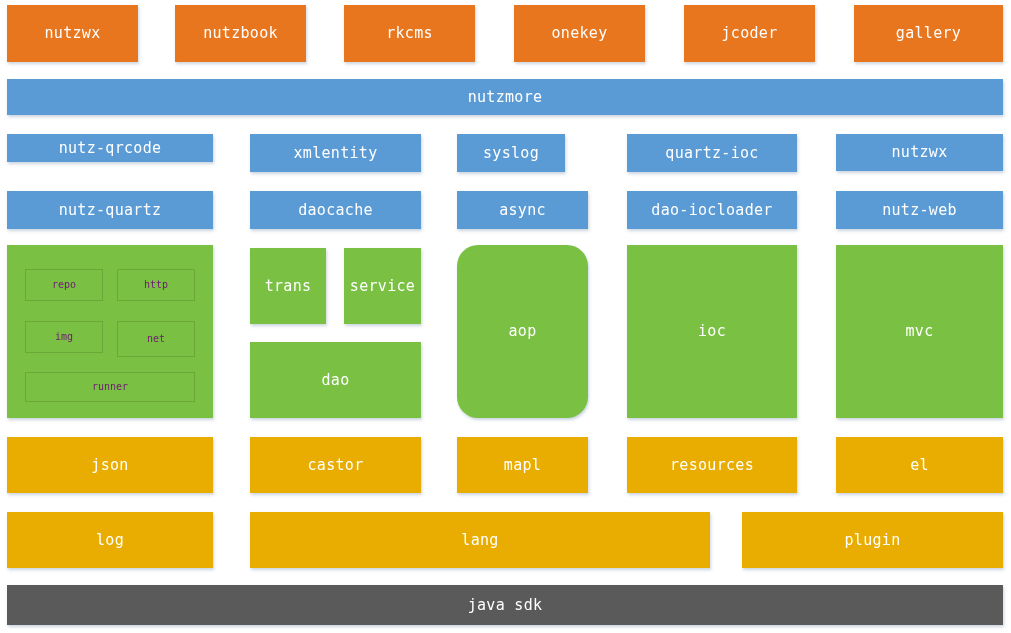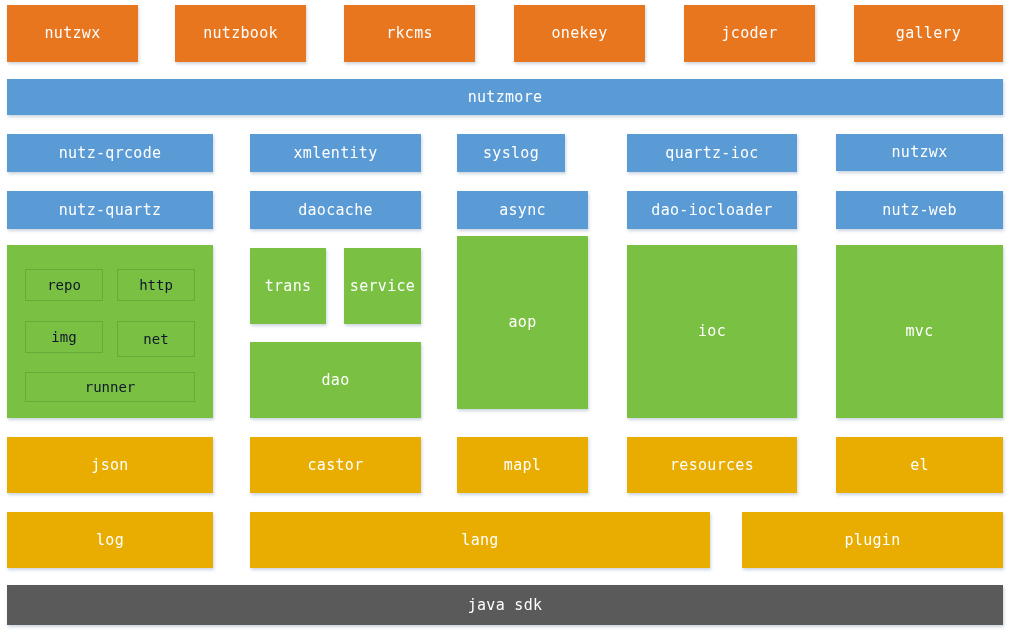--- a/index.html
+++ b/index.html
@@ -49,43 +49,43 @@
     box-shadow: 1px 2px 3px rgba(140,160,185,0.45);
   }
   .subbox {
     position: absolute;
     box-sizing: border-box;
     display: flex;
     align-items: center;
     justify-content: center;
     background: transparent;
     border: 1px solid #6aa83a;
-    color: #0f172a;
-    font-size: 14px;
+    color: #701a75;
+    font-size: 10px;
     line-height: 1;
     white-space: nowrap;
     user-select: none;
   }
   .wide-label { font-size: 15px; }
 </style>
 </head>
 <body>
 
 <div id="canvas">
 
   <div class="box orange" style="left:7px;  top:5px;  width:131px; height:57px;">nutzwx</div>
   <div class="box orange" style="left:175px;top:5px;  width:131px; height:57px;">nutzbook</div>
   <div class="box orange" style="left:344px;top:5px;  width:131px; height:57px;">rkcms</div>
   <div class="box orange" style="left:514px;top:5px;  width:131px; height:57px;">onekey</div>
   <div class="box orange" style="left:684px;top:5px;  width:131px; height:57px;">jcoder</div>
   <div class="box orange" style="left:854px;top:5px;  width:149px; height:57px;">gallery</div>
 
   <div class="box blue wide-label" style="left:7px; top:79px; width:996px; height:36px;">nutzmore</div>
 
-  <div class="box blue" style="left:7px;  top:134px; width:206px; height:38px;">nutz-qrcode</div>
+  <div class="box blue" style="left:7px;  top:134px; width:206px; height:28px;">nutz-qrcode</div>
   <div class="box blue" style="left:250px;top:134px; width:171px; height:38px;">xmlentity</div>
   <div class="box blue" style="left:457px;top:134px; width:108px; height:38px;">syslog</div>
   <div class="box blue" style="left:627px;top:134px; width:170px; height:38px;">quartz-ioc</div>
   <div class="box blue" style="left:836px;top:134px; width:167px; height:37px;">nutzwx</div>
 
   <div class="box blue" style="left:7px;  top:191px; width:206px; height:38px;">nutz-quartz</div>
   <div class="box blue" style="left:250px;top:191px; width:171px; height:38px;">daocache</div>
   <div class="box blue" style="left:457px;top:191px; width:131px; height:38px;">async</div>
   <div class="box blue" style="left:627px;top:191px; width:170px; height:38px;">dao-iocloader</div>
   <div class="box blue" style="left:836px;top:191px; width:167px; height:38px;">nutz-web</div>
@@ -95,21 +95,21 @@
     <div class="subbox" style="left:110px; top:24px;  width:78px; height:32px;">http</div>
     <div class="subbox" style="left:18px;  top:76px;  width:78px; height:32px;">img</div>
     <div class="subbox" style="left:110px; top:76px;  width:78px; height:36px;">net</div>
     <div class="subbox" style="left:18px;  top:127px; width:170px; height:30px;">runner</div>
   </div>
 
   <div class="box green" style="left:250px;top:248px; width:76px;  height:76px;">trans</div>
   <div class="box green" style="left:344px;top:248px; width:77px;  height:76px;">service</div>
   <div class="box green" style="left:250px;top:342px; width:171px; height:76px;">dao</div>
 
-  <div class="box green" style="left:457px;top:236px; width:131px; height:173px;">aop</div>
+  <div class="box green" style="left:457px;top:245px; width:131px; height:173px;border-radius:21px;">aop</div>
   <div class="box green" style="left:627px;top:245px; width:170px; height:173px;">ioc</div>
   <div class="box green" style="left:836px;top:245px; width:167px; height:173px;">mvc</div>
 
   <div class="box yellow" style="left:7px;  top:437px; width:206px; height:56px;">json</div>
   <div class="box yellow" style="left:250px;top:437px; width:171px; height:56px;">castor</div>
   <div class="box yellow" style="left:457px;top:437px; width:131px; height:56px;">mapl</div>
   <div class="box yellow" style="left:627px;top:437px; width:170px; height:56px;">resources</div>
   <div class="box yellow" style="left:836px;top:437px; width:167px; height:56px;">el</div>
 
   <div class="box yellow" style="left:7px;  top:512px; width:206px; height:56px;">log</div>

